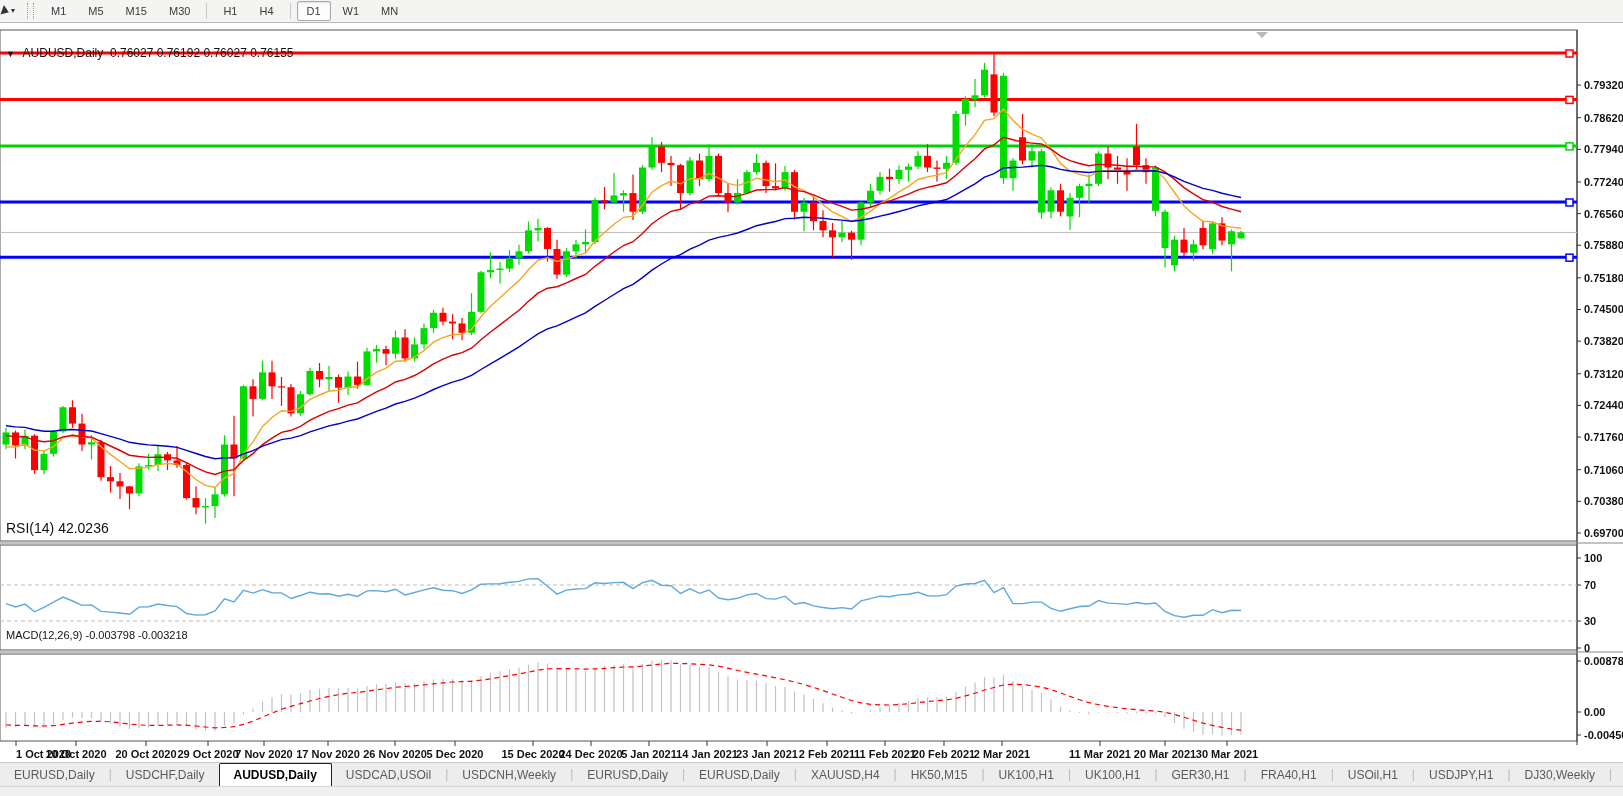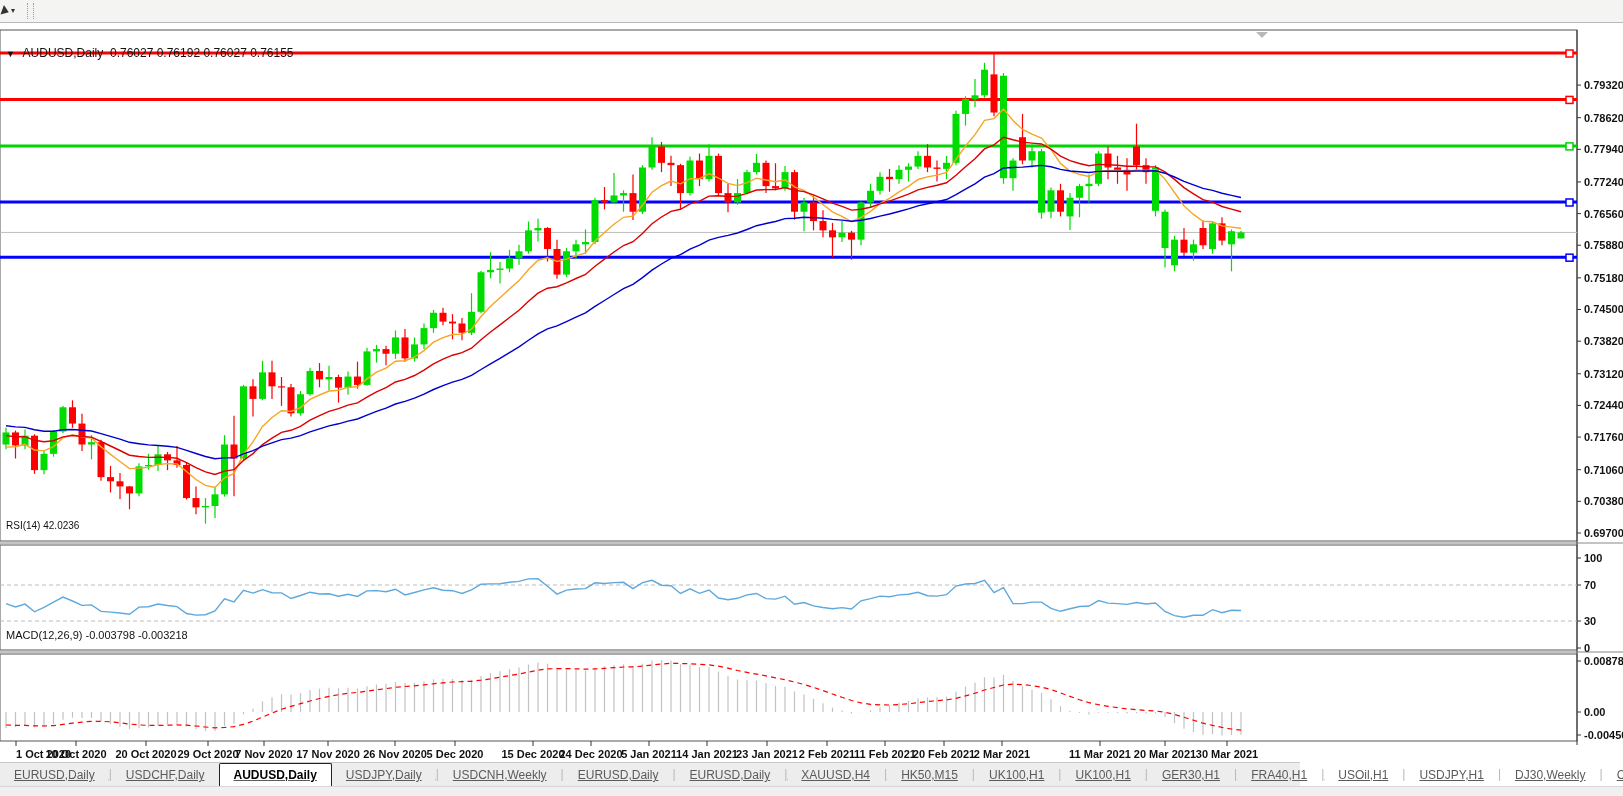--- a/index.html
+++ b/index.html
@@ -16,42 +16,55 @@
   .tf-btn{font-size:11px;color:#3a3a3a;padding:2px 9px;margin:0 1px;border:1px solid transparent;
           border-radius:2px;cursor:default;line-height:14px;}
   .tf-btn.active{background:#FDFDFD;border:1px solid #A9A9A9;box-shadow:inset 0 1px 2px rgba(0,0,0,.12);}
   .tf-sep{width:1px;height:16px;background:#C9C9C9;margin:0 5px;}
   
   #chart-wrap{position:absolute;left:0;top:28px;width:1623px;height:734px;background:#FFFFFF;}
   #chart-svg{position:absolute;left:0;top:0;}
   .overlay-label{position:absolute;font-size:12px;color:#111;white-space:nowrap;z-index:5;}
   #main-title{left:6px;top:18px;}
   #main-title .tri{font-size:9px;margin-right:5px;color:#111;}
-  #rsi-label{left:6px;top:492px;font-size:10px;}
+  #rsi-label{left:6px;top:492px;font-size:14px;}
   #macd-label{left:6px;top:601px;font-size:11px;text-align:right;}
   
-  #tabbar{position:absolute;left:0;top:762px;width:1300px;height:24px;background:#EDEDED;
-          border-top:1px solid #C9C9C9;display:flex;align-items:flex-end;font-size:12px;color:#5b5b5b;text-decoration:underline;}
+  #tabbar{position:absolute;left:0;top:762px;width:1623px;height:24px;background:#EDEDED;
+          border-top:1px solid #C9C9C9;display:flex;align-items:flex-end;font-size:12px;color:#5b5b5b;}
   .tab{padding:3px 14px 4px 14px;white-space:nowrap;cursor:default;line-height:15px;}
   .tab.active{background:#FFFFFF;border:1px solid #222;border-bottom:none;border-radius:2px 2px 0 0;
               color:#000;font-weight:bold;padding-top:4px;}
   .tab-sep{color:#b9b9b9;align-self:center;padding-bottom:2px;}
   #statusbar{position:absolute;left:0;top:786px;width:1623px;height:10px;background:#F0F0F0;border-top:1px solid #D6D6D6;}
 </style>
 </head>
 <body>
 
 <div id="app">
 
   <div id="toolbar">
     <div class="tool-icon">
       <span class="cursor-glyph"></span>
       <span class="caret-down">▾</span>
     </div>
     <div class="grip"></div>
+    <div id="tf-buttons" style="display:flex;align-items:center;">
+        <div class="tf-btn">M1</div>
+        <div class="tf-btn">M5</div>
+        <div class="tf-btn">M15</div>
+        <div class="tf-btn">M30</div>
+        <div class="tf-sep"></div>
+        <div class="tf-btn">H1</div>
+        <div class="tf-btn">H4</div>
+        <div class="tf-sep"></div>
+        <div class="tf-btn active">D1</div>
+        <div class="tf-btn">W1</div>
+        <div class="tf-btn">MN</div>
+      </div>
   </div>
 
   <div id="chart-wrap">
     <svg id="chart-svg" width="1623" height="734">
         <rect x="0" y="2" width="1577" height="511" fill="#fff" stroke="#555555" stroke-width="1"></rect>
         <rect x="0" y="517" width="1577" height="105" fill="#fff" stroke="#555555" stroke-width="1"></rect>
         <rect x="0" y="626" width="1577" height="87" fill="#fff" stroke="#555555" stroke-width="1"></rect>
         <line x1="0" y1="515" x2="1623" y2="515" stroke="#888"></line>
         <line x1="0" y1="624" x2="1623" y2="624" stroke="#888"></line>
         <line x1="1577" y1="2" x2="1577" y2="717" stroke="#333"></line>
@@ -568,21 +581,21 @@
     <div id="macd-label" class="overlay-label">
       <span>MACD(12,26,9)</span>&nbsp;<span>-0.003798 -0.003218</span>
     </div>
   </div>
 
   <div id="tabbar">
       <div class="tab">EURUSD,Daily</div>
       <span class="tab-sep">|</span>
       <div class="tab">USDCHF,Daily</div>
       <div class="tab active">AUDUSD,Daily</div>
-      <div class="tab">USDJPY,Daily</div>
+      <div class="tab">USDCAD,USOil</div>
       <span class="tab-sep">|</span>
       <div class="tab">USDCNH,Weekly</div>
       <span class="tab-sep">|</span>
       <div class="tab">EURUSD,Daily</div>
       <span class="tab-sep">|</span>
       <div class="tab">EURUSD,Daily</div>
       <span class="tab-sep">|</span>
       <div class="tab">XAUUSD,H4</div>
       <span class="tab-sep">|</span>
       <div class="tab">HK50,M15</div>

